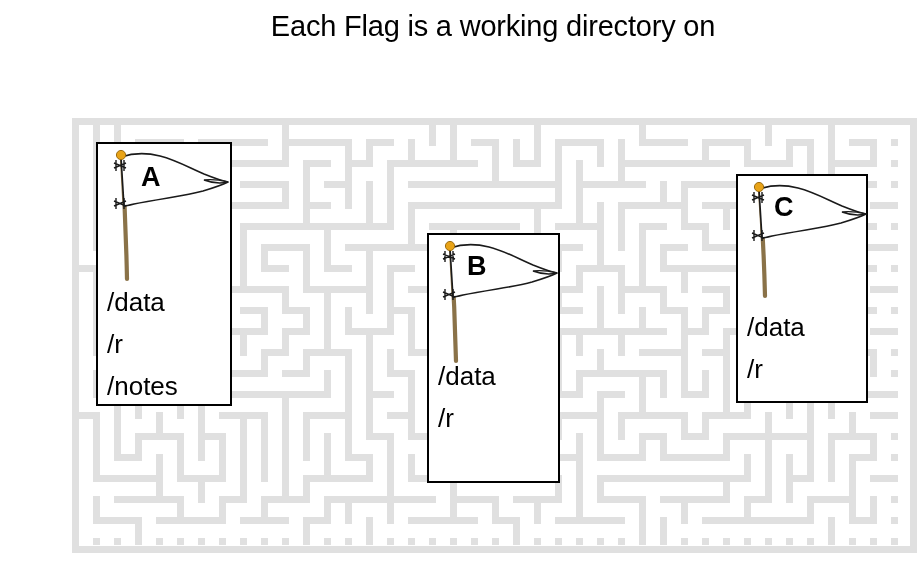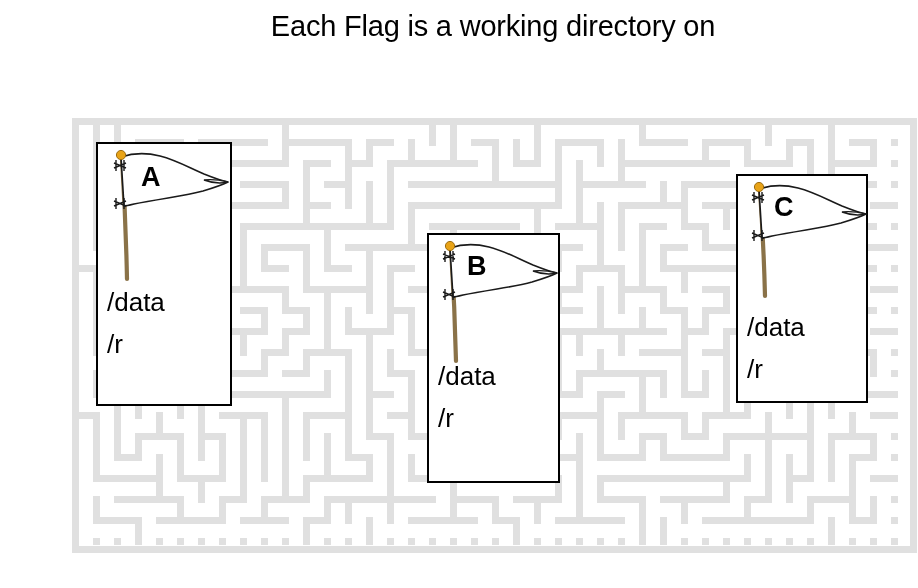--- a/index.html
+++ b/index.html
@@ -1693,20 +1693,21 @@
         <g stroke="#1a1a1a" stroke-width="1.4" fill="none">
           <path d="M14 17 L26 22 M14 22 L26 17 M16 14 L16 25 M24 14 L24 25"></path>
           <path d="M14 55 L26 60 M14 60 L26 55 M16 52 L16 63 M24 52 L24 63"></path>
         </g>
       </svg>
     </div>
     <span class="flag-letter">A</span>
     <ul class="path-list">
       <li class="path-item">/data</li>
       <li class="path-item">/r</li>
+      <li class="path-item">/notes</li>
     </ul>
   </div>
 
   <div class="flag-card b">
     <div class="flag-art">
       <svg width="130" height="140" viewBox="0 0 130 140" xmlns="http://www.w3.org/2000/svg">
         <path d="M20 12 C22 42, 24 80, 25 124" stroke="#8a7248" stroke-width="4.2" fill="none" stroke-linecap="round"></path>
         <path d="M19 11 C28 8, 42 6, 58 10 C74 14, 88 22, 102 28 C112 32, 120 35, 126 36
                  C120 39, 111 42, 101 45 C90 48, 78 50, 66 52 C54 54, 42 56, 32 58 C28 59, 24 60, 22 60
                  C21 44, 20 27, 19 11 Z" fill="#ffffff" stroke="#1a1a1a" stroke-width="1.6" stroke-linejoin="round"></path>

